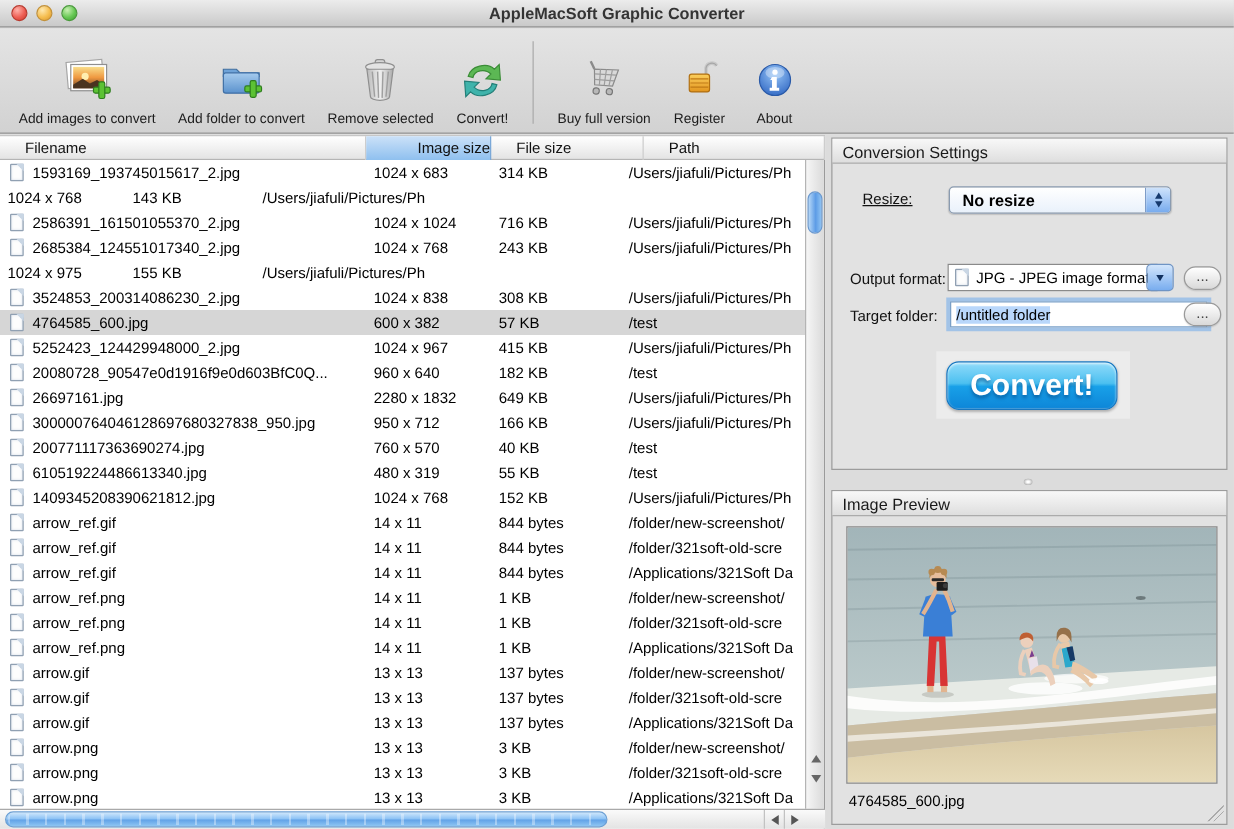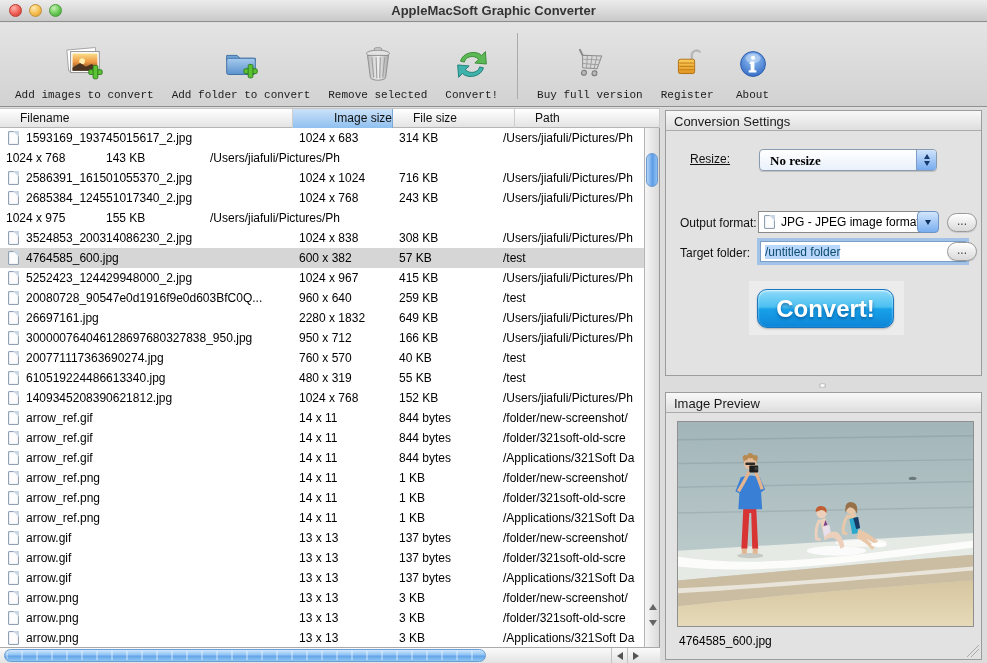--- a/index.html
+++ b/index.html
@@ -18,21 +18,21 @@
   .title { position:absolute; left:0; right:0; top:3px; text-align:center;
     font-size:13px; font-weight:bold; color:#343434; }
 
   
   .toolbar { position:absolute; left:0; top:23px; width:987px; height:84px;
     background:linear-gradient(#e4e4e4,#d2d2d2); border-bottom:1px solid #909090;
     display:flex; align-items:flex-start; padding:6px 0 0 6px; }
   .tb-item { display:flex; flex-direction:column; align-items:center; height:72px;
     justify-content:flex-end; cursor:default; padding:0 9px; }
   .tb-item .ticon { width:42px; height:44px; display:flex; align-items:center; justify-content:center; }
-  .tb-item .tlabel { font-size:11px; color:#1c1c1c; margin-top:3px; white-space:nowrap;font-family:Liberation Mono, monospace; }
+  .tb-item .tlabel { font-size:11px; color:#1c1c1c; margin-top:3px; white-space:nowrap; }
   .tb-sep { width:1px; height:66px; background:#ababab; margin:4px 10px 0 10px; }
 
   
   .left-pane { position:absolute; left:0; top:108px; width:660px; height:555px;
     background:#fff; border-right:1px solid #9a9a9a; }
   .thead { position:absolute; left:0; top:0; width:660px; height:20px;
     background:linear-gradient(#ffffff,#e4e4e4); border-top:1px solid #c6c6c6;
     border-bottom:1px solid #b5b5b5; display:flex; font-size:12px; color:#111; }
   .th { padding:2px 0 0 20px; border-right:1px solid #cdcdcd; height:19px; }
   .th.sorted { background:linear-gradient(#cbe1f8,#8fc0ef); border-right:1px solid #7aa8d8;text-align:right; }
@@ -86,21 +86,21 @@
   .gb-settings { top:2px; height:266px; }
   .gb-preview  { top:284px; height:268px; }
   .gb-header { height:20px; background:linear-gradient(#f8f8f8,#dedede);
     border-bottom:1px solid #ababab; font-size:13px; color:#1a1a1a; padding:3px 0 0 8px; }
 
   .form-label { position:absolute; font-size:12px; color:#111; }
   
   .popup { position:absolute; left:93px; top:38px; width:178px; height:22px;
     border:1px solid #8a9bb0; border-radius:4px;
     background:linear-gradient(#ffffff,#e9f1fb); box-shadow:0 1px 1px rgba(0,0,0,.15);
-    font-size:13px; font-weight:bold; color:#000; padding:3px 0 0 10px;font-family:Liberation Serif, serif; }
+    font-size:13px; font-weight:bold; color:#000; padding:3px 0 0 10px; }
   .popup-cap { position:absolute; right:0; top:0; width:20px; height:20px;
     border-left:1px solid #7d9cc8; border-radius:0 3px 3px 0;
     background:linear-gradient(#cfe3fb,#77abee); display:flex; flex-direction:column;
     align-items:center; justify-content:center; gap:2px; }
   .mini-up  { width:0;height:0;border-left:3.5px solid transparent;border-right:3.5px solid transparent;border-bottom:5px solid #163a6e; }
   .mini-down{ width:0;height:0;border-left:3.5px solid transparent;border-right:3.5px solid transparent;border-top:5px solid #163a6e; }
 
   
   .combo { position:absolute; left:92px; top:100px; width:168px; height:22px;
     background:#fff; border:1px solid #8a8a8a; display:flex; align-items:center;
@@ -111,21 +111,21 @@
     background:linear-gradient(#d3e6fc,#79adef); display:flex; align-items:center; justify-content:center; }
   .drop-btn .mini-down { border-top-color:#10305e; }
   .browse-btn { position:absolute; width:30px; height:19px; border:1px solid #9a9a9a; border-radius:10px;
     background:linear-gradient(#ffffff,#d9d9d9); font-size:12px; color:#444;
     text-align:center; line-height:14px; box-shadow:0 1px 1px rgba(0,0,0,.12); }
   .browse-output { left:281px; top:102px; }
   .browse-target { left:281px; top:131px; }
 
   
   .tf-input { position:absolute; left:94px; top:130px; width:206px; height:21px;
-    background:#fff; border:1px solid #7aa0c8; font-size:12px; color:#0c4a6e;
+    background:#fff; border:1px solid #7aa0c8; font-size:12px; color:#000000;
     padding:3px 0 0 4px; box-shadow:0 0 0 3px rgba(110,170,235,.55); }
   .tf-input .sel { background:#b9d7fb; }
 
   
   .convert-patch { position:absolute; left:83px; top:170px; width:155px; height:54px; background:#ececec; }
   .convert-big { position:absolute; left:91px; top:178px; width:137px; height:39px;
     border:1px solid #1877c0; border-radius:10px;
     background:linear-gradient(180deg,#90dbfa 0%,#4cc0f0 45%,#18a0e8 52%,#0d86d8 100%);
     box-shadow:inset 0 1px 2px rgba(255,255,255,.8), 0 1px 2px rgba(0,0,0,.25);
     color:#fff; font-size:24px; font-weight:bold; text-align:center; line-height:37px;
@@ -368,21 +368,21 @@
           <div class="cell c-imagesize">1024 x 967</div>
           <div class="cell c-filesize">415 KB</div>
           <div class="cell c-path">/Users/jiafuli/Pictures/Ph</div>
         </div>
         <div class="trow">
           <div class="cell c-filename">
             <span class="doc-icon"></span>
             <span>20080728_90547e0d1916f9e0d603BfC0Q...</span>
           </div>
           <div class="cell c-imagesize">960 x 640</div>
-          <div class="cell c-filesize">259 KB</div>
+          <div class="cell c-filesize">182 KB</div>
           <div class="cell c-path">/test</div>
         </div>
         <div class="trow">
           <div class="cell c-filename">
             <span class="doc-icon"></span>
             <span>26697161.jpg</span>
           </div>
           <div class="cell c-imagesize">2280 x 1832</div>
           <div class="cell c-filesize">649 KB</div>
           <div class="cell c-path">/Users/jiafuli/Pictures/Ph</div>

